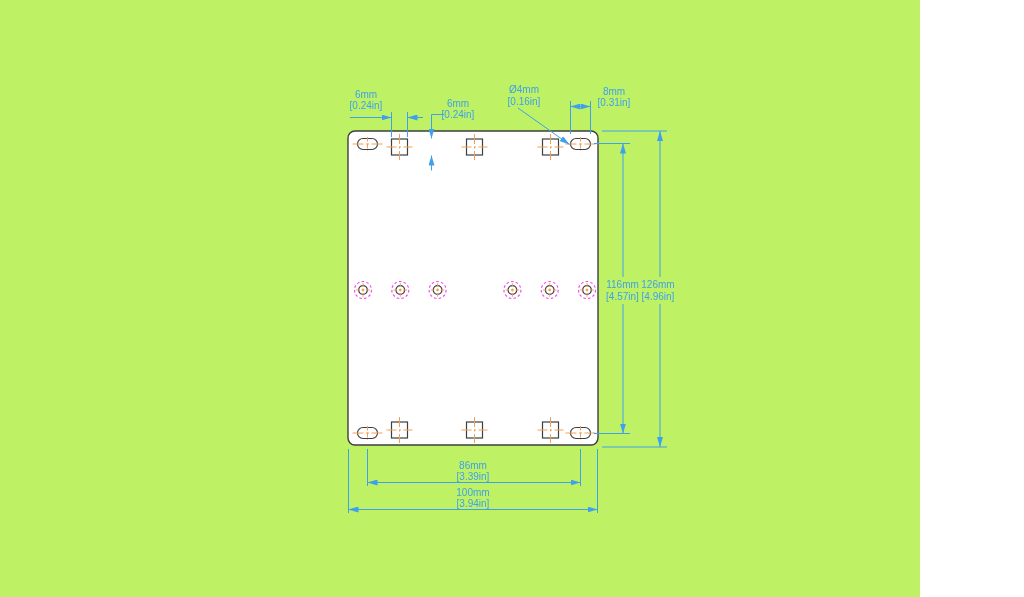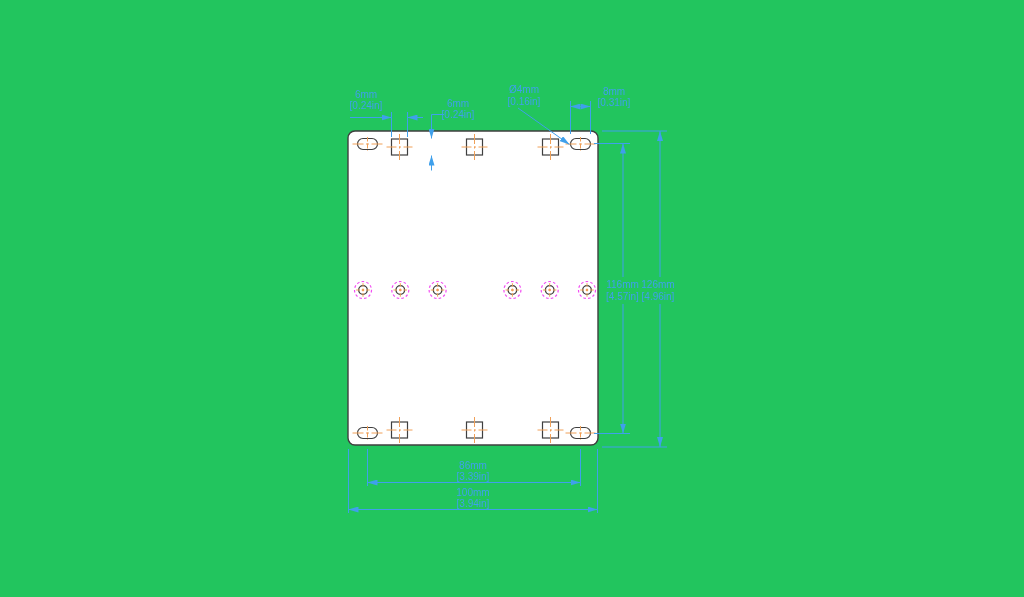--- a/index.html
+++ b/index.html
@@ -1,20 +1,20 @@
 <!DOCTYPE html>
 <html><head>
 <meta charset="utf-8">
 <style>
   html, body { margin: 0; padding: 0; background: #ffffff; }
   .canvas {
     position: relative;
-    width: 1024px;
+    width: 920px;
     height: 597px;
-    background: #22c55e;
+    background: #bef264;
     overflow: hidden;
     font-family: "Liberation Sans", sans-serif;
   }
   svg text {
     font-family: "Liberation Sans", sans-serif;
     font-size: 10px;
     fill: #3FA0EB;
     text-anchor: middle;
   }
 </style>

